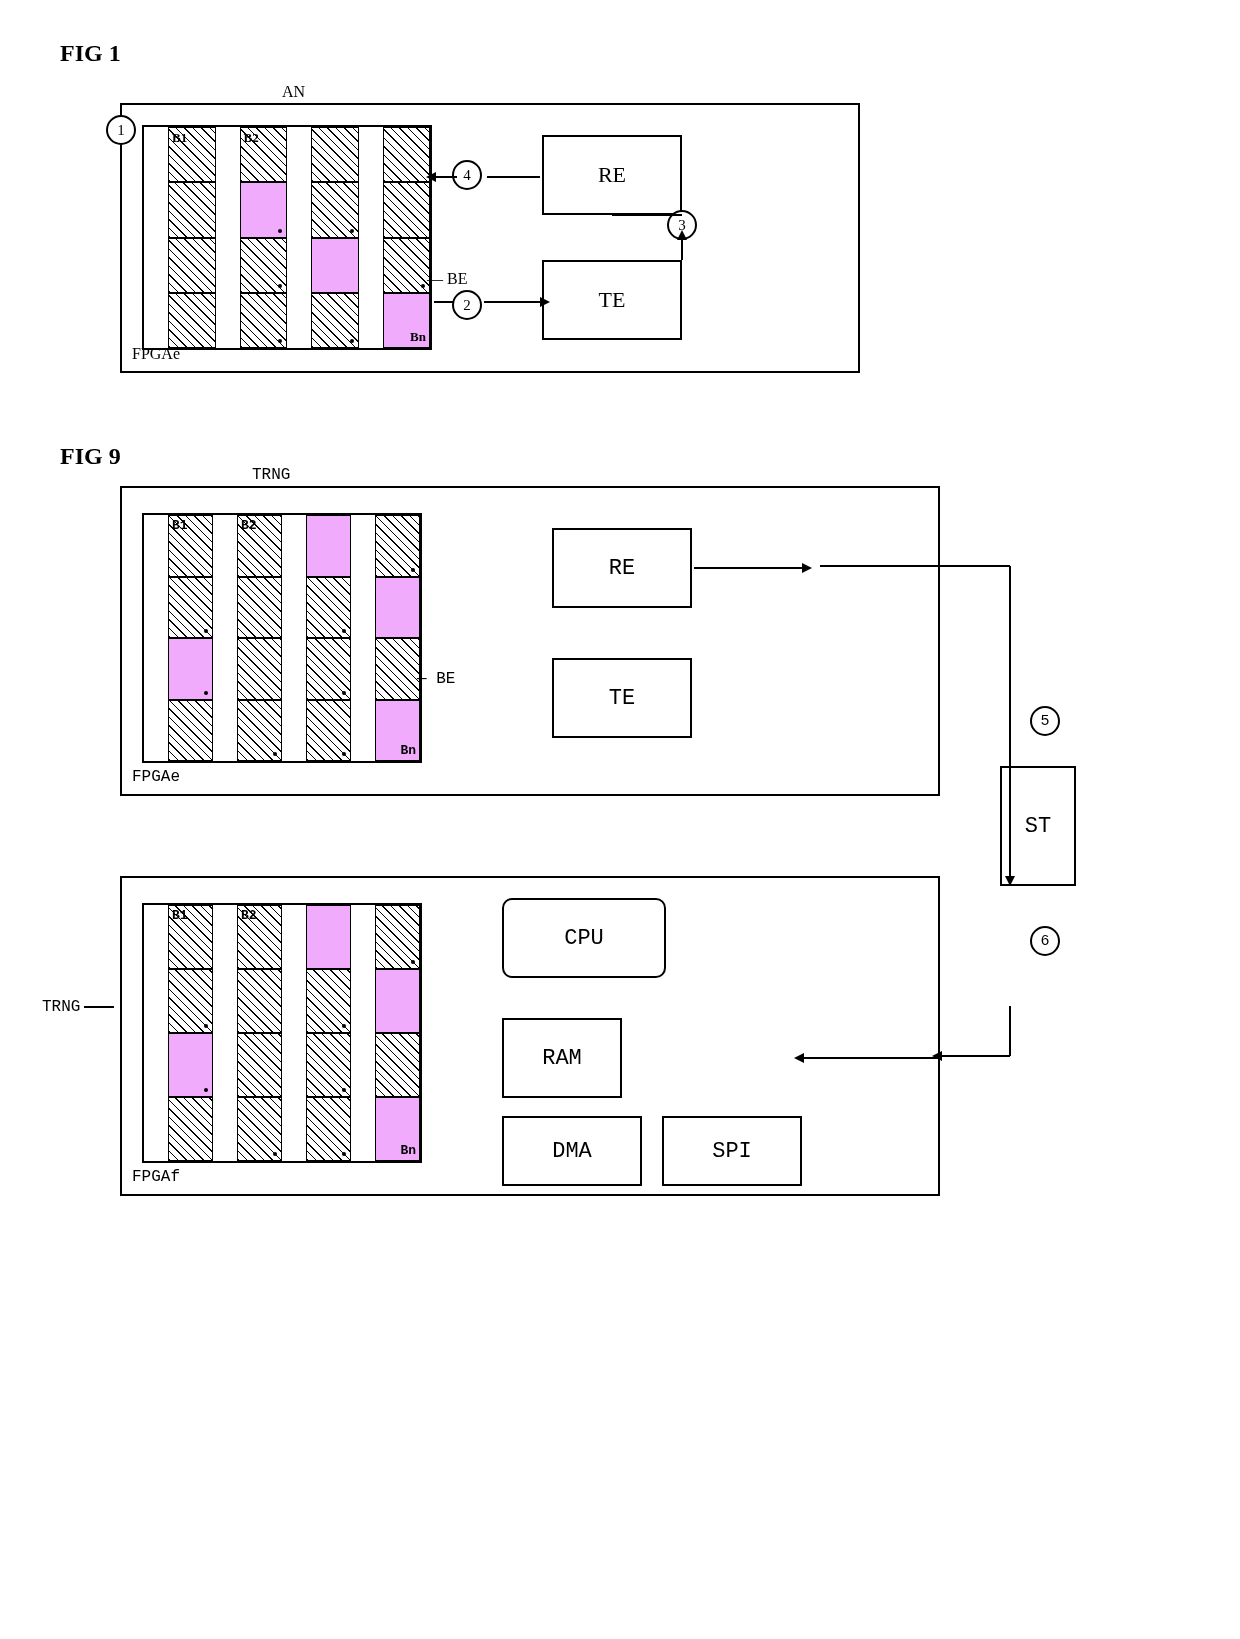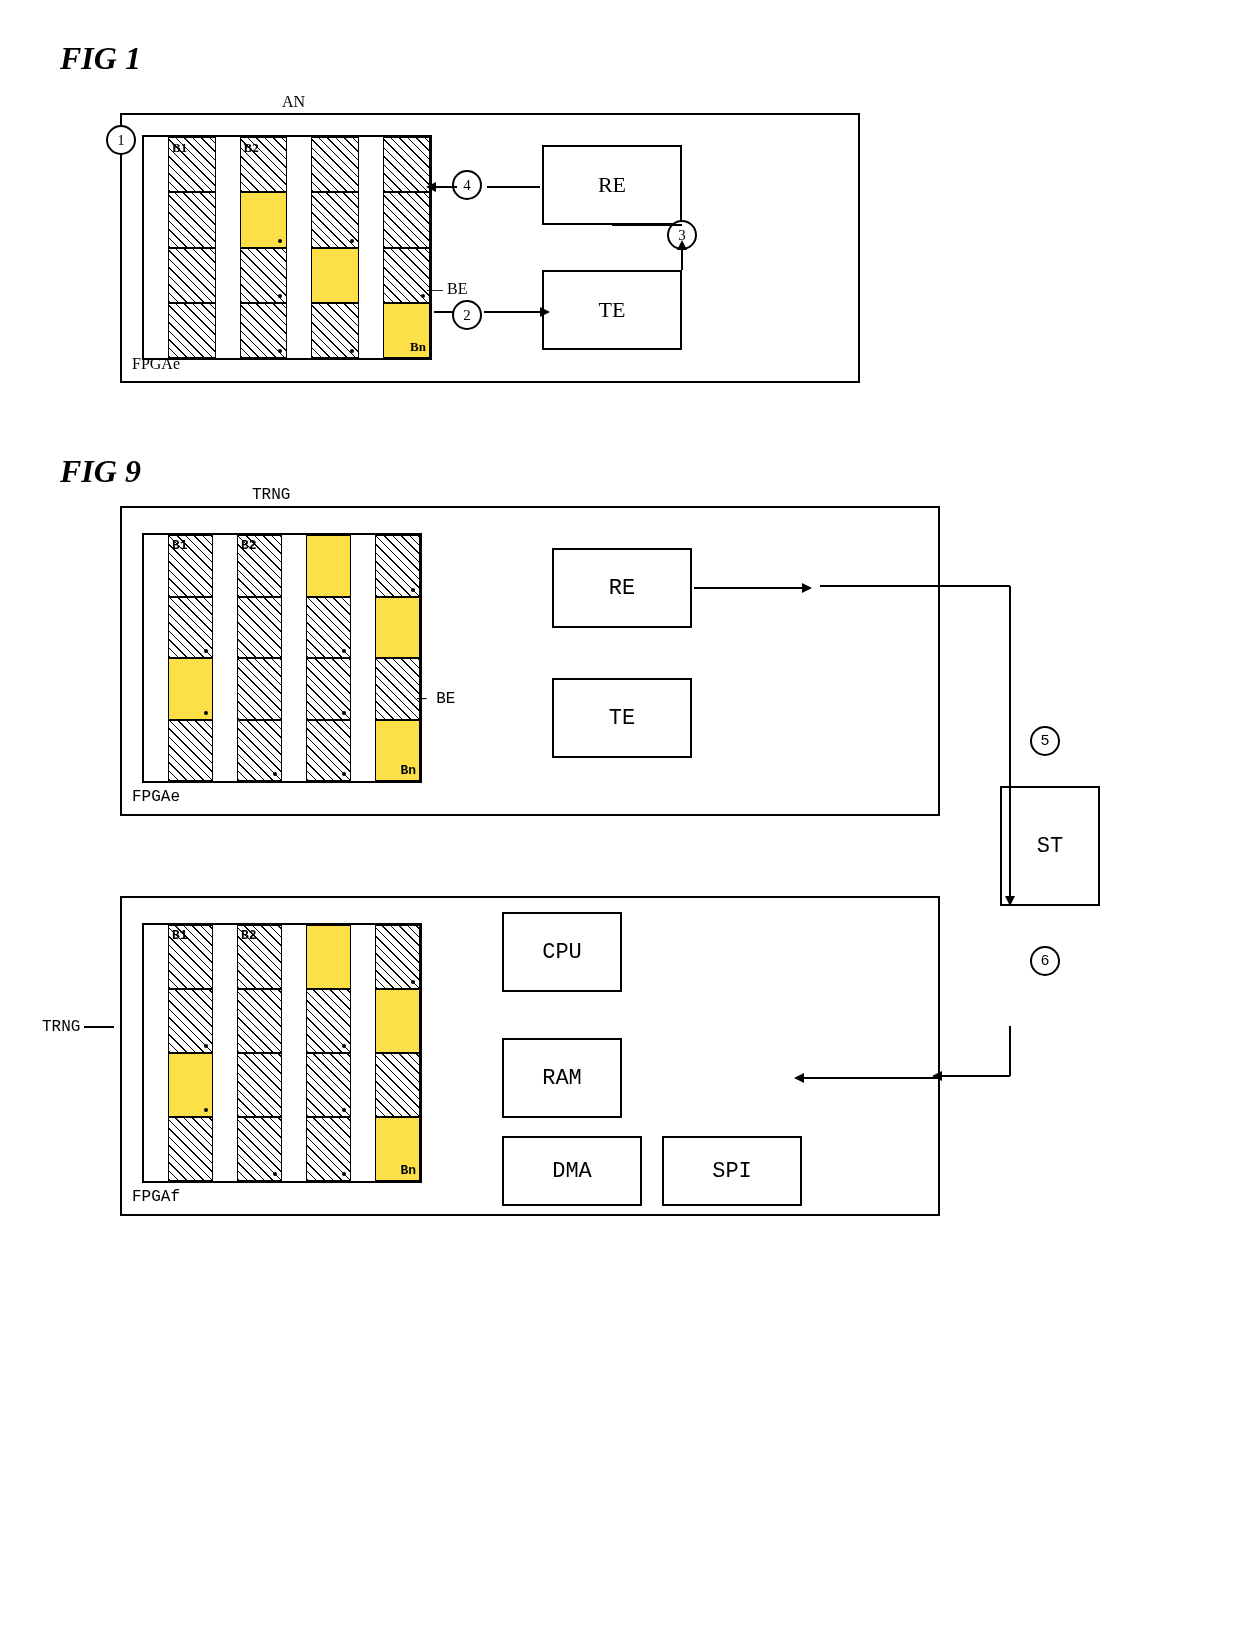--- a/index.html
+++ b/index.html
@@ -6,24 +6,23 @@
     body {
       background: #fff;
       font-family: 'Times New Roman', Times, serif;
       width: 1240px;
       min-height: 1639px;
       padding: 40px 60px;
       color: #000;
     }
 
     .fig-title {
-      font-size: 32px;
+      font-size: 24px;
       font-weight: bold;
       margin-bottom: 16px;
-      font-style: italic;
     }
 
     
     .fig1-container {
       margin-bottom: 60px;
     }
 
     .cell {
       border: 1px solid #000;
       position: relative;
@@ -35,21 +34,21 @@
       background-image: repeating-linear-gradient(
         45deg,
         #000 0px,
         #000 1px,
         transparent 1px,
         transparent 6px
       );
     }
 
     .cell.white {
-      background: #fde047;
+      background: #f0abfc;
     }
 
     .cell-label {
       position: absolute;
       top: 2px;
       left: 3px;
       font-size: 13px;
       font-weight: bold;
       background: transparent;
       z-index: 2;
@@ -298,41 +297,41 @@
             </div>
           <div class="cell hatched" style="border:1px solid #000; position:relative; overflow:hidden;">
               <span class="cell-dot"></span>
             </div>
           <div class="cell white" style="border:1px solid #000; position:relative;">
               <span class="cell-label" style="bottom:2px; right:3px; top:auto; left:auto;">Bn</span>
             </div>
         </div>
       </div>
 
-      <div class="module-box" style="top:14px; left:380px; width:120px; height:80px;">CPU</div>
+      <div class="module-box" style="top:20px; left:380px; width:164px; height:80px;border-radius:10px;">CPU</div>
 
       <div class="module-box" style="top:140px; left:380px; width:120px; height:80px;">RAM</div>
 
 
       <div class="module-box" style="top:238px; left:540px; width:140px; height:70px;">SPI</div>
 
       <div class="module-box" style="top:238px; left:380px; width:140px; height:70px;">DMA</div>
 
       <div style="position:absolute; bottom:8px; left:10px; font-size:16px;">FPGAf</div>
 
       <svg style="position:absolute; top:0; left:0; width:100%; height:100%; overflow:visible;">
 
         <line x1="820" y1="180" x2="682" y2="180" stroke="#000" stroke-width="2"></line>
         <polygon points="682,175 682,185 672,180" fill="#000"></polygon>
       </svg>
     </div>
 
     <div style="position:absolute; top:120px; left:880px; width:100px; height:500px;">
 
-      <div class="module-box" style="position:absolute; top:160px; left:0; width:100px; height:120px;">ST</div>
+      <div class="module-box" style="position:absolute; top:160px; left:0; width:76px; height:120px;">ST</div>
 
       <div class="circled" style="position:absolute; top:100px; left:30px;">5</div>
 
       <div class="circled" style="position:absolute; top:320px; left:30px;">6</div>
     </div>
 
     <svg style="position:absolute; top:0; left:0; width:1060px; height:800px; pointer-events:none; overflow:visible;">
 
       <line x1="700" y1="80" x2="890" y2="80" stroke="#000" stroke-width="2"></line>
       <line x1="890" y1="80" x2="890" y2="390" stroke="#000" stroke-width="2"></line>

